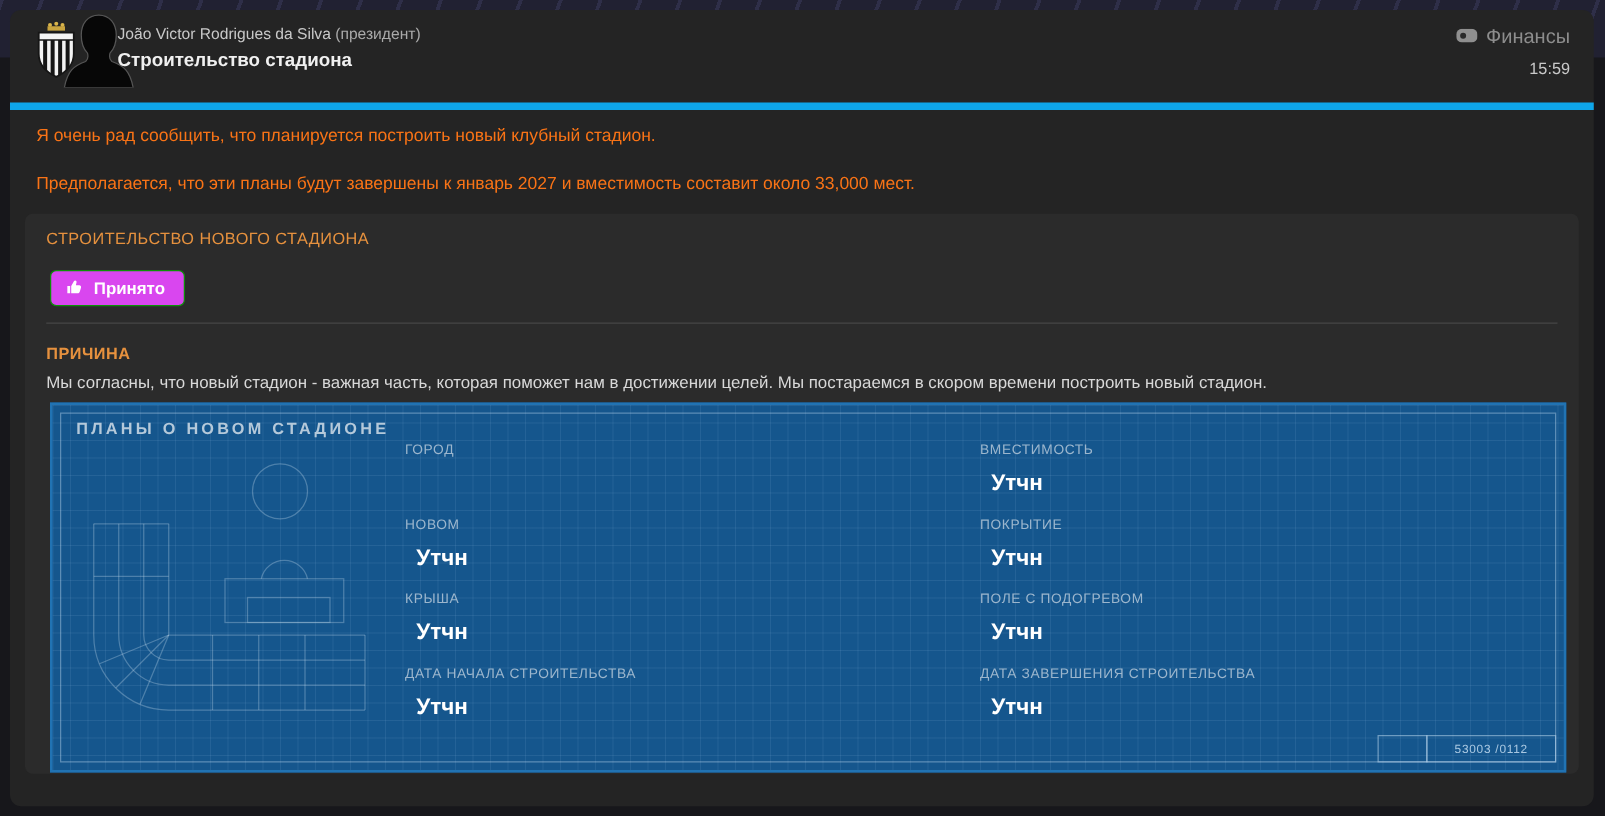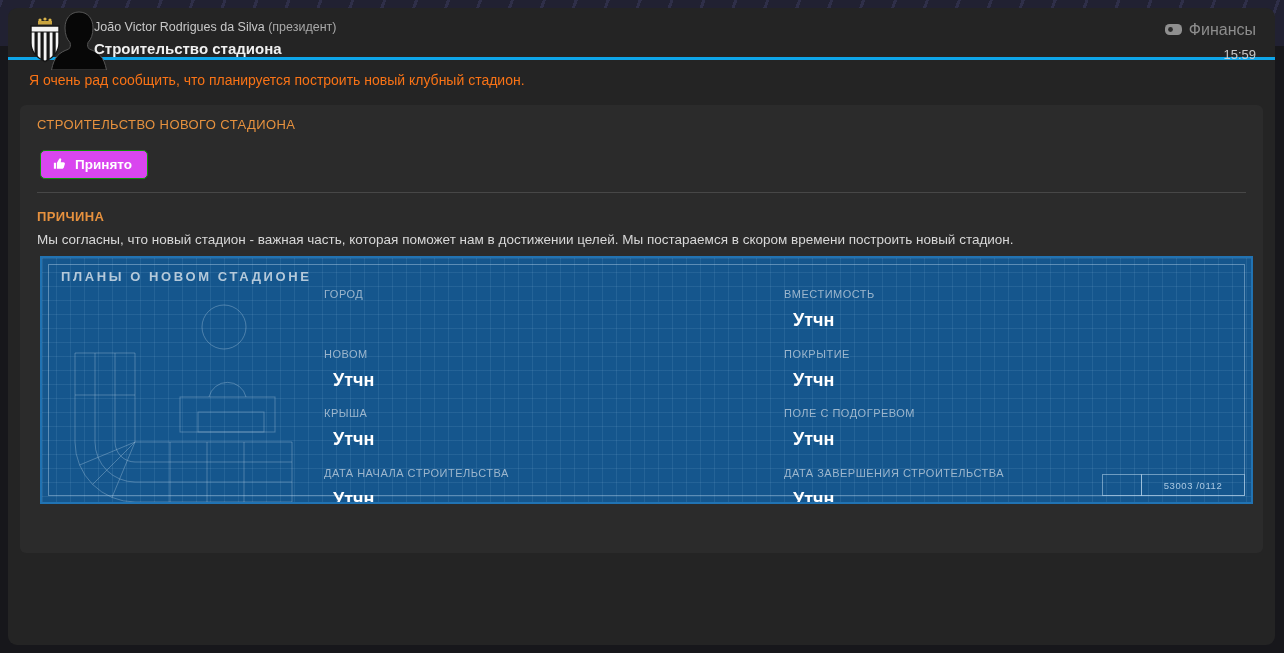--- a/index.html
+++ b/index.html
@@ -14,21 +14,21 @@
     position:absolute; top:0; left:0; right:0; height:46px;
     background:#212132;
     background-image:repeating-linear-gradient(110deg, rgba(130,130,210,.14) 0 3px, transparent 3px 30px);
     z-index:0;
   }
   .panel{
     position:absolute; left:8px; top:8px; right:9px; bottom:8px;
     background:#242424; border-radius:9px; z-index:1;
   }
   
-  .hdr{ position:relative; height:52px; border-bottom:3px solid #0ea5e9; }
+  .hdr{ position:relative; height:80px; border-bottom:6px solid #0ea5e9; }
   .crest{ position:absolute; left:20px; top:9px; }
   .avatar{ position:absolute; left:42px; top:2px; }
   .hdr-titles{ position:absolute; left:86px; top:12px; }
   .hdr-name{ font-size:12.5px; color:#c8c8c8; }
   .hdr-role{ color:#a9a9a9; }
   .hdr-subject{ font-size:15px; font-weight:bold; color:#f0f0f0; margin-top:6px; }
   .hdr-right{ position:absolute; right:19px; top:13px; text-align:right; }
   .hdr-cat{ display:flex; align-items:flex-start; gap:7px; justify-content:flex-end;
             font-size:16px; color:#8d8d8d; }
   .hdr-time{ margin-top:8px; font-size:13px; color:#c9c9c9; }
@@ -51,21 +51,21 @@
     color:#fff; font-weight:bold; font-size:13.5px; font-family:inherit; cursor:pointer;
   }
   .divider{ position:absolute; left:17px; right:17px; top:87px; border-top:1px solid #474747; }
   .reason-title{
     position:absolute; left:17px; top:104px;
     font-size:13px; font-weight:bold; letter-spacing:.4px; color:#e6913e;
   }
   .reason-text{ position:absolute; left:17px; top:127px; font-size:13.5px; color:#d8d8d8; }
   
   .blueprint{
-    position:absolute; left:20px; top:151px; width:1213px; height:248px;
+    position:absolute; left:20px; top:151px; width:1213px; height:296px;
     background:#15568d; border:2px solid #2173b3;
     background-image:
       linear-gradient(rgba(150,190,225,.12) 1px, transparent 1px),
       linear-gradient(90deg, rgba(150,190,225,.12) 1px, transparent 1px);
     background-size:14px 14px; overflow:hidden;
   }
   .bp-inner-border{
     position:absolute; top:6px; left:6px; right:6px; bottom:6px;
     border:1px solid rgba(200,225,245,.40); pointer-events:none;
   }
@@ -140,20 +140,21 @@
           </svg>
         </span>
         <span>Финансы</span>
       </div>
       <div class="hdr-time">15:59</div>
     </div>
   </div>
 
   <div>
       <p class="msg-p">Я очень рад сообщить, что планируется построить новый клубный стадион.</p>
+      <p class="msg-p">Предполагается, что эти планы будут завершены к январь 2027 и вместимость составит около 33,000 мест.</p>
     </div>
 
   <div class="card">
     <div class="section-title">СТРОИТЕЛЬСТВО НОВОГО СТАДИОНА</div>
 
     <button class="accept-btn">
       <span>
         <svg width="15" height="15" viewBox="0 0 16 16">
           <path fill="#ffffff" d="M2 7.2h2.4v6.3H2zM5.3 13.5h5.6c.8 0 1.5-.55 1.7-1.3l1.1-3.7c.25-1-.5-1.9-1.5-1.9H9.3l.55-2.5c.15-.8-.35-1.6-1.15-1.6-.45 0-.9.25-1.1.65L5.3 7.2z"></path>
         </svg>

